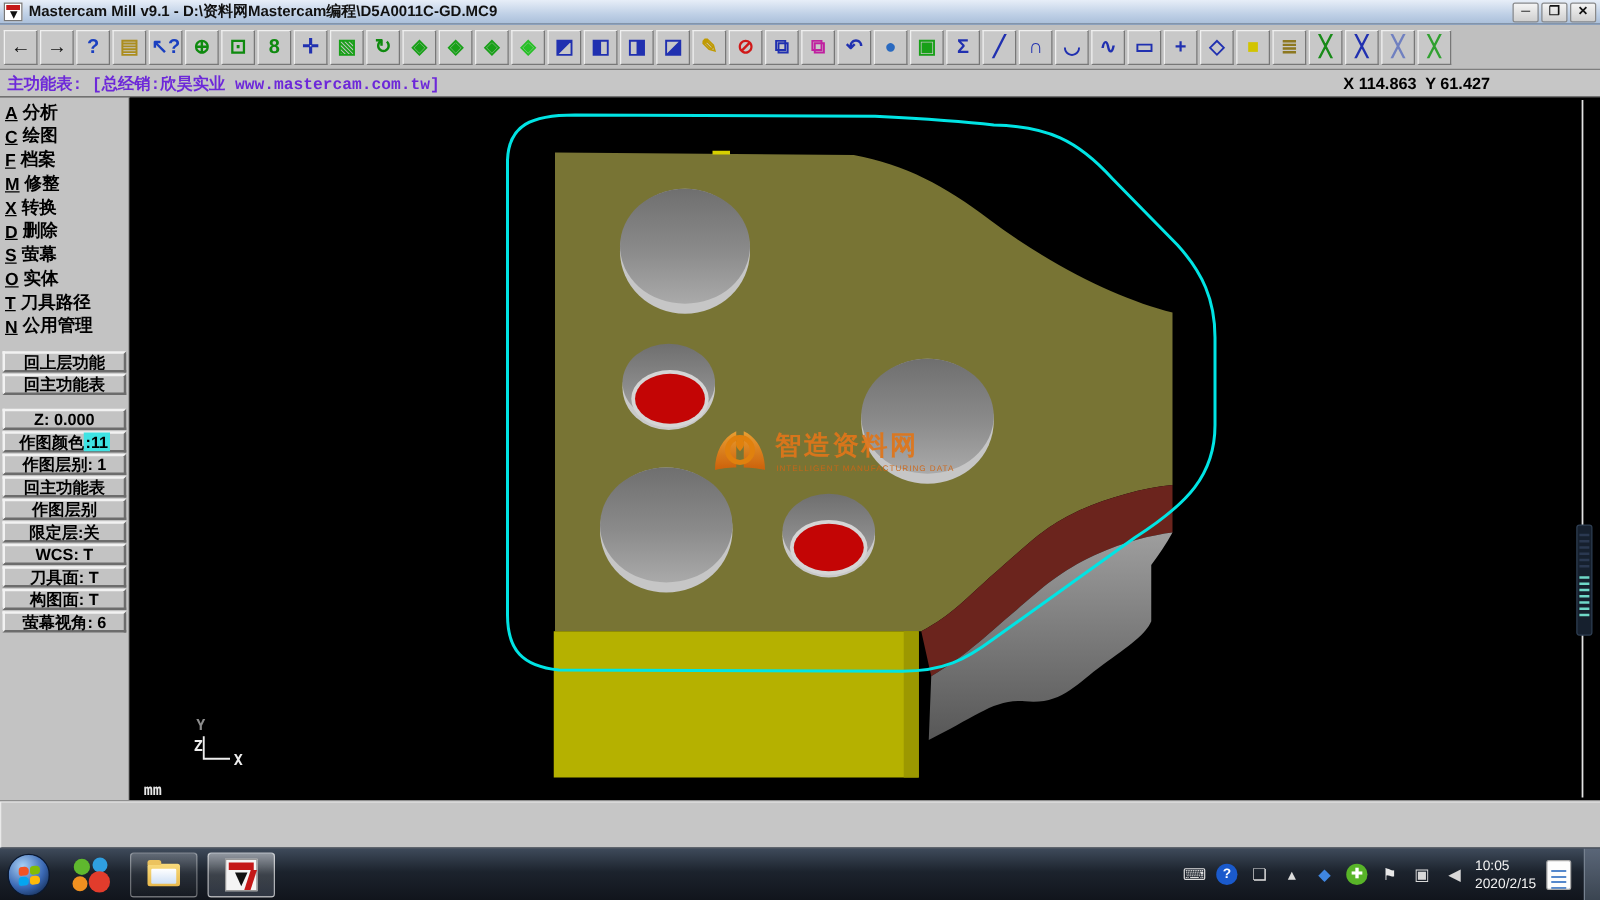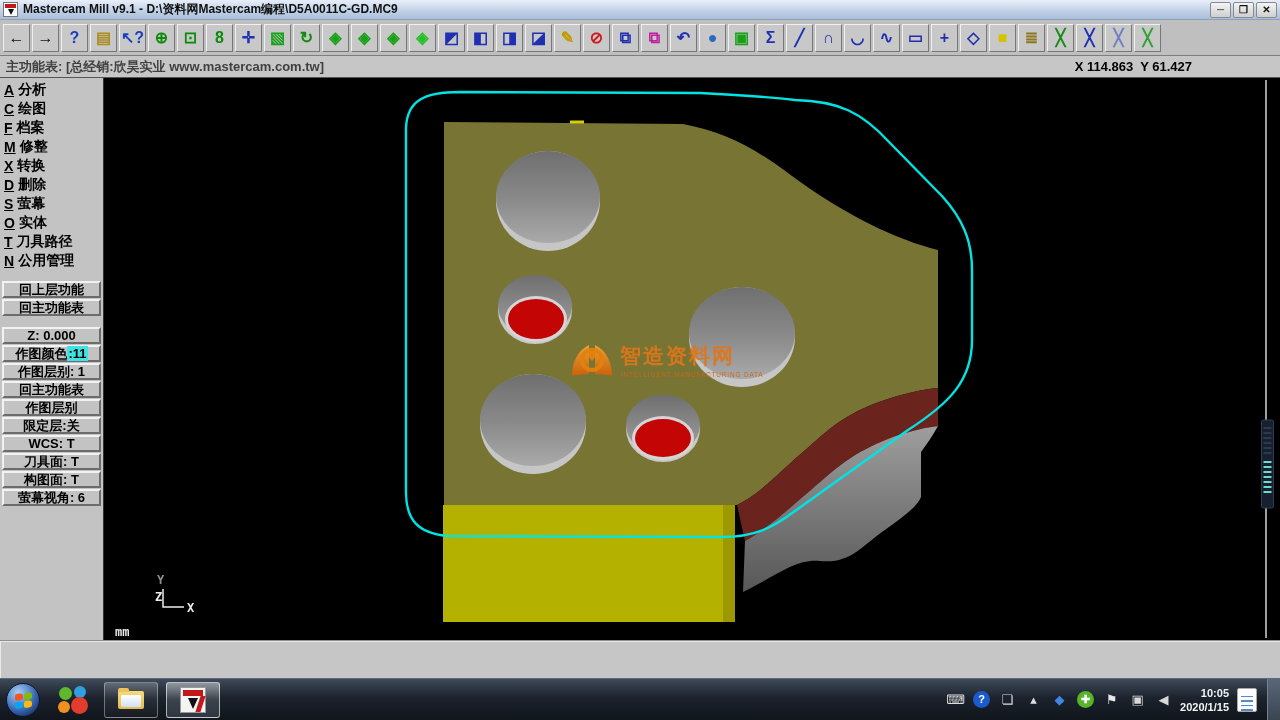--- a/index.html
+++ b/index.html
@@ -20,21 +20,21 @@
 
   
   .toolbar { height:36px; background:#bfbfbf; border-bottom:1px solid #7e7e7e; display:flex; align-items:center;
     padding:2px 3px; gap:2px; overflow:hidden; }
   .tbtn { width:27px; height:28px; flex:0 0 auto; background:#c8c8c8;
     border:1px solid; border-color:#f0f0f0 #777 #777 #f0f0f0; display:flex; align-items:center; justify-content:center; }
   .tbtn .glyph { font-size:16px; font-weight:bold; line-height:1; }
 
   
   .menubar { height:22px; background:#c6c6c6; border-bottom:1px solid #555; display:flex; align-items:center; padding:0 6px; position:relative; }
-  .menubar .prompt { font-size:13px; font-weight:bold; color:#404040; }
+  .menubar .prompt { font-size:13px; font-weight:bold; color:#6d28d9;font-family:Liberation Mono, monospace; }
   .menubar .coords { position:absolute; right:88px; font-size:13px; font-weight:bold; color:#000; white-space:pre; }
 
   
   .main { display:flex; height:562px; }
   .sidebar { width:104px; background:#c3c3c3; border-right:1px solid #333; position:relative; padding-top:2px; }
   .menu-item { height:19px; padding-left:4px; font-size:14px; font-weight:bold; color:#000; display:flex; align-items:center; white-space:nowrap; }
   .menu-item u { margin-right:4px; }
   .btn-block { margin-top:11px; }
   .sbtn { margin:1px 2px; height:17px; background:#c3c3c3; border:2px solid; border-color:#f2f2f2 #6c6c6c #6c6c6c #f2f2f2;
     font-size:13px; font-weight:bold; color:#000; display:flex; align-items:center; justify-content:center; white-space:nowrap; }
@@ -74,21 +74,21 @@
   .folder:after { content:''; position:absolute; left:3px; top:4px; right:3px; bottom:2px;
     background:linear-gradient(#ffffff,#cfe0f5); border-radius:1px; }
   .mc-ico { width:26px; height:26px; background:#f4f4f4; border:1px solid #999; position:relative; }
   .mc-ico .bar { position:absolute; top:2px; left:2px; right:2px; height:6px; background:#c41818; }
   .mc-ico .bit { position:absolute; top:10px; left:7px; width:0; height:0;
     border-left:5px solid transparent; border-right:5px solid transparent; border-top:11px solid #111; }
   .mc-ico .sl { position:absolute; right:2px; top:8px; width:5px; height:16px; background:#c41818; transform:skewX(-18deg); }
   .tray { display:flex; align-items:center; gap:9px; margin-left:auto; }
   .tray-ic { font-size:13px; line-height:1; display:inline-flex; width:17px; height:17px; align-items:center; justify-content:center; }
   .tray-ic.round { border-radius:50%; font-size:11px; font-weight:bold; }
-  .clock { text-align:right; color:#f2f2f2; font-size:11px; line-height:14px; margin:0 8px; white-space:nowrap;font-weight:bold; }
+  .clock { text-align:left; color:#f2f2f2; font-size:11px; line-height:14px; margin:0 8px; white-space:nowrap; }
   .notepad { width:20px; height:24px; background:#fdfdfd; border:1px solid #aaa; border-radius:2px; margin-right:10px;
     background-image:repeating-linear-gradient(#fdfdfd 0 3px, #5588cc 3px 4.5px); background-size:12px 100%;
     background-position:3px 4px; background-repeat:no-repeat; }
   .showdesk { width:13px; height:42px; background:linear-gradient(#5a6678,#3a4450); border-left:1px solid #76818f; }
 </style>
 </head>
 <body>
 
 <div id="screen">
 
@@ -400,19 +400,19 @@
         <span class="tray-ic" style="color: rgb(220, 220, 220);">❏</span>
         <span class="tray-ic" style="color: rgb(220, 220, 220);">▴</span>
         <span class="tray-ic" style="color: rgb(63, 134, 224);">◆</span>
         <span class="tray-ic round" style="color: rgb(255, 255, 255); background: rgb(88, 180, 40);">✚</span>
         <span class="tray-ic" style="color: rgb(232, 232, 232);">⚑</span>
         <span class="tray-ic" style="color: rgb(216, 216, 216);">▣</span>
         <span class="tray-ic" style="color: rgb(216, 216, 216);">◀</span>
       </div>
     <div class="clock">
       <div>10:05</div>
-      <div>2020/1/15</div>
+      <div>2020/2/15</div>
     </div>
     <div class="notepad"></div>
     <div class="showdesk"></div>
   </div>
 
 </div>
 
 </body></html>

